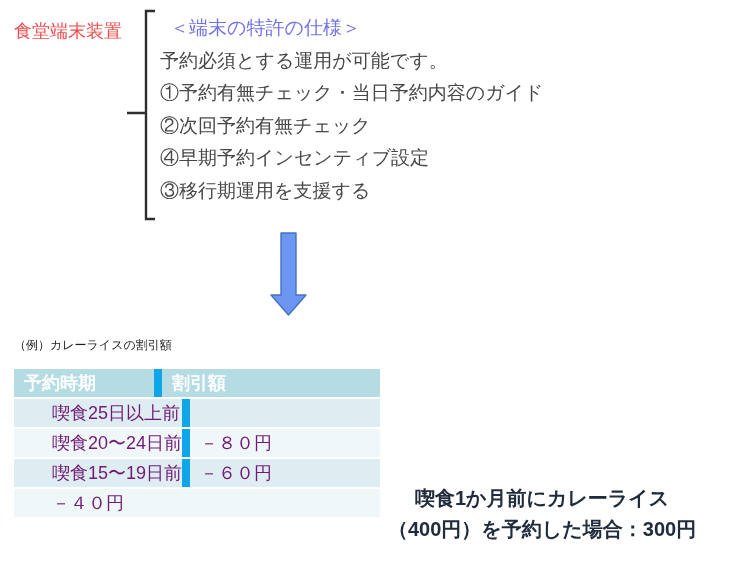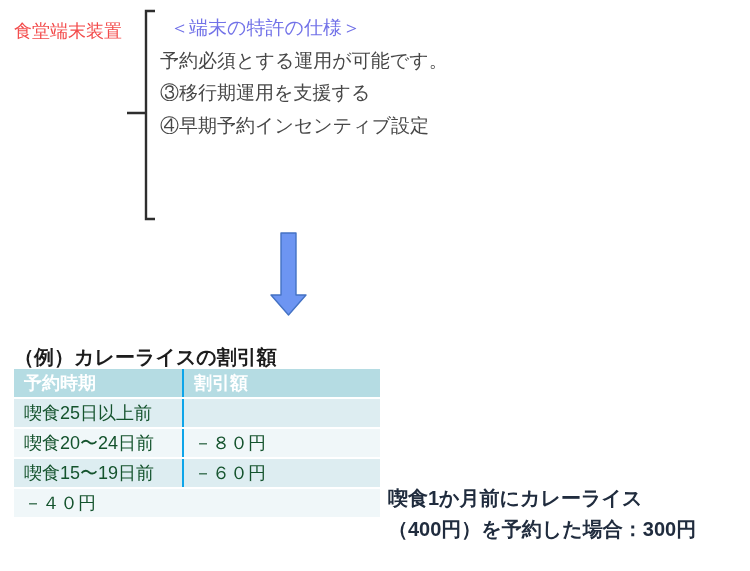--- a/index.html
+++ b/index.html
@@ -35,82 +35,86 @@
   .arrow-svg { left: 266px; top: 230px; }
   .arrow-shape {
     fill: var(--arrow-fill, #6d95f2);
     stroke: var(--arrow-stroke, #4472c4);
     stroke-width: 1.4;
     stroke-linejoin: round;
   }
 
   
   .example-heading {
-    left: 14px; top: 344px;
-    font-size: 20px;
-    font-weight: bold;
+    left: 14px; top: 337px;
+    font-size: 12px;
+    font-weight: normal;
     color: #1c1c1c;
     white-space: nowrap;
   }
 
   .discount-table {
     left: 14px; top: 369px;
     width: 366px;
     font-size: 18px;
   }
   .t-header {
     display: flex;
     height: 28px;
     background: var(--header-bg, #b5dce3);
     color: var(--header-fg, #ffffff);
     font-weight: bold;
   }
   .t-row {
     display: flex;
     height: 28px;
     border-top: 2px solid #ffffff;
-    color: #14532d;
+    color: #701a75;
+    padding-left: 28px;
   }
   .t-row.odd  { background: var(--row-odd, #ddedf1); }
   .t-row.even { background: var(--row-even, #f0f7f9); }
   .cell {
     display: flex;
     align-items: center;
     box-sizing: border-box;
     padding-left: 10px;
     white-space: nowrap;
     overflow: hidden;
   }
-  .cell.c1 { width: 170px; border-right: 2px solid #0ea5e9; }
+  .cell.c1 { width: 148px; border-right: 8px solid #0ea5e9; }
   .cell.c2 { flex: 1; }
   .t-header .cell { color: inherit; }
 
   .note-block {
     left: 388px; top: 483px;
     font-size: 20px;
     font-weight: bold;
     line-height: 31px;
     color: var(--note-color, #202c3e);
     white-space: nowrap;
+    text-align: center;
   }
 </style>
 </head>
 <body style="--label-color: #f34b4b; --title-color: #7272e8; --text-color: #474747; --arrow-fill: #6d95f2; --arrow-stroke: #4472c4; --header-bg: #b5dce3; --header-fg: #ffffff; --row-odd: #ddedf1; --row-even: #f0f7f9; --note-color: #202c3e;">
 
 <div class="abs device-label">食堂端末装置</div>
 
 <svg class="abs bracket-svg" width="36" height="222" viewBox="0 0 36 222" aria-hidden="true">
   <path class="bracket-path" d="M 31 6 L 22 6 L 22 108 L 3 108 M 22 108 L 22 214 L 31 214"></path>
 </svg>
 
 <div class="abs spec-block">
   <div class="spec-title">＜端末の特許の仕様＞</div>
   <div>予約必須とする運用が可能です。</div>
+  <div>①予約有無チェック・当日予約内容のガイド</div>
+  <div>②次回予約有無チェック</div>
+  <div>④早期予約インセンティブ設定</div>
   <div>③移行期運用を支援する</div>
-  <div>④早期予約インセンティブ設定</div>
 </div>
 
 <svg class="abs arrow-svg" width="45" height="90" viewBox="0 0 45 90" aria-hidden="true">
   <polygon class="arrow-shape" points="15,3 30,3 30,65 40,65 22.5,85 5,65 15,65"></polygon>
 </svg>
 
 <div class="abs example-heading">（例）カレーライスの割引額</div>
 
 <div class="abs discount-table">
   <div class="t-header">

